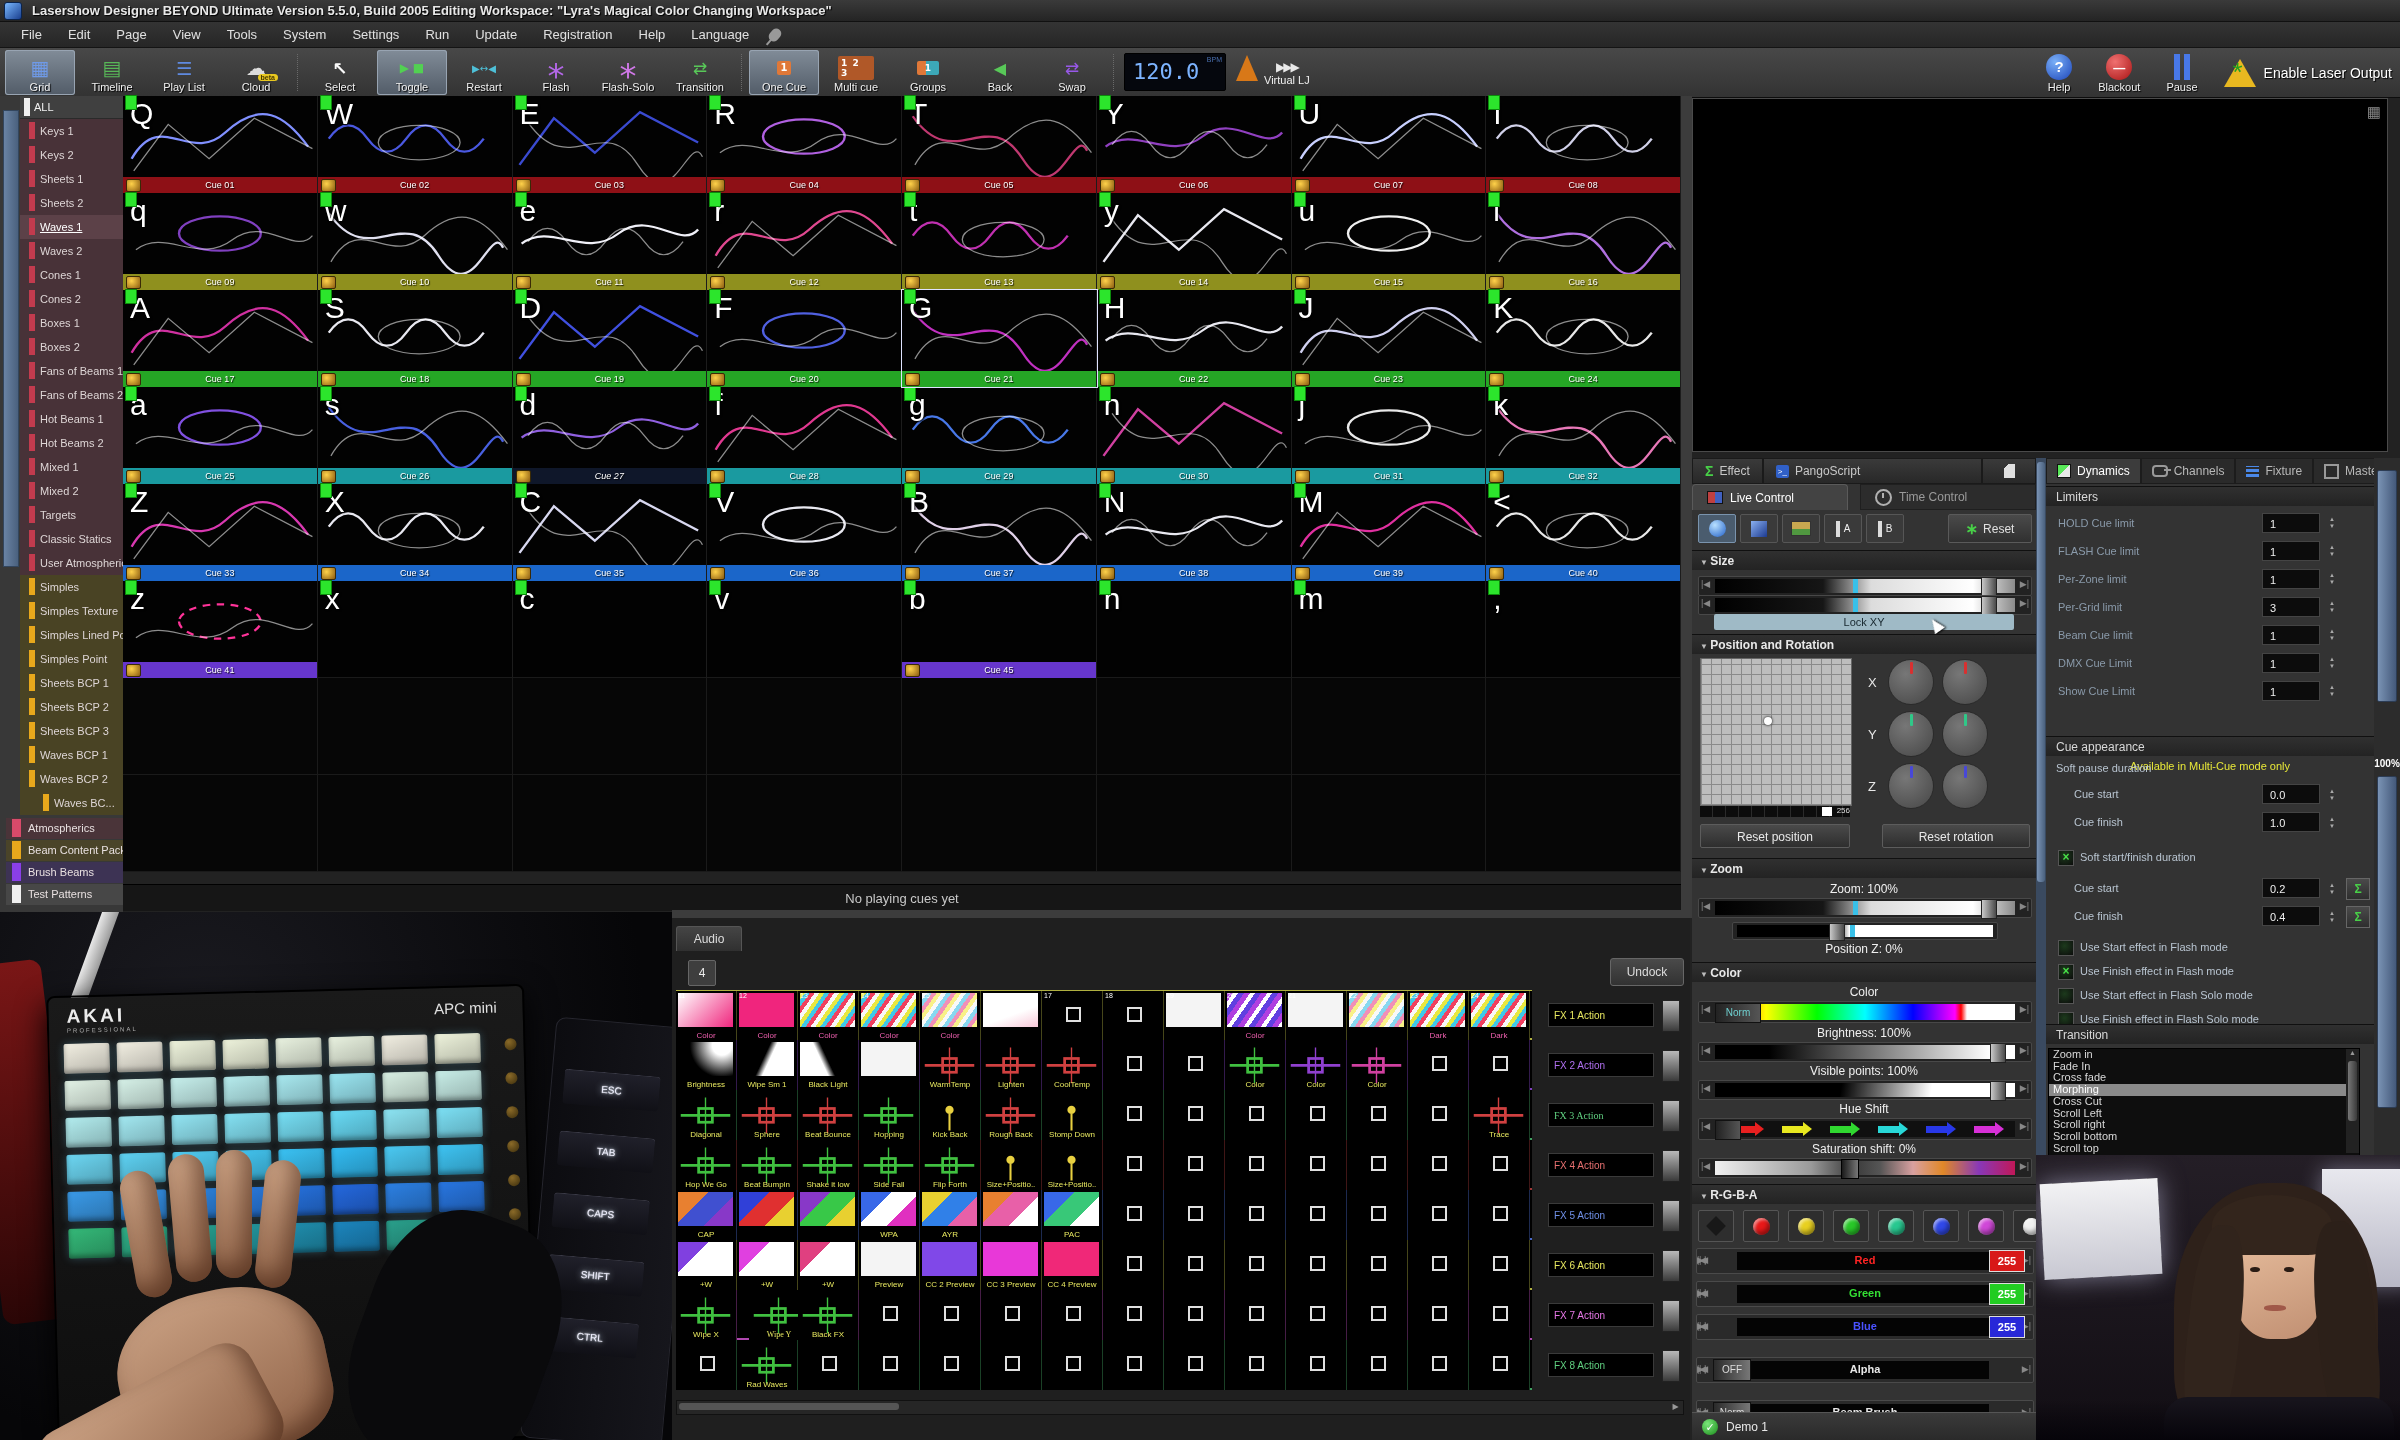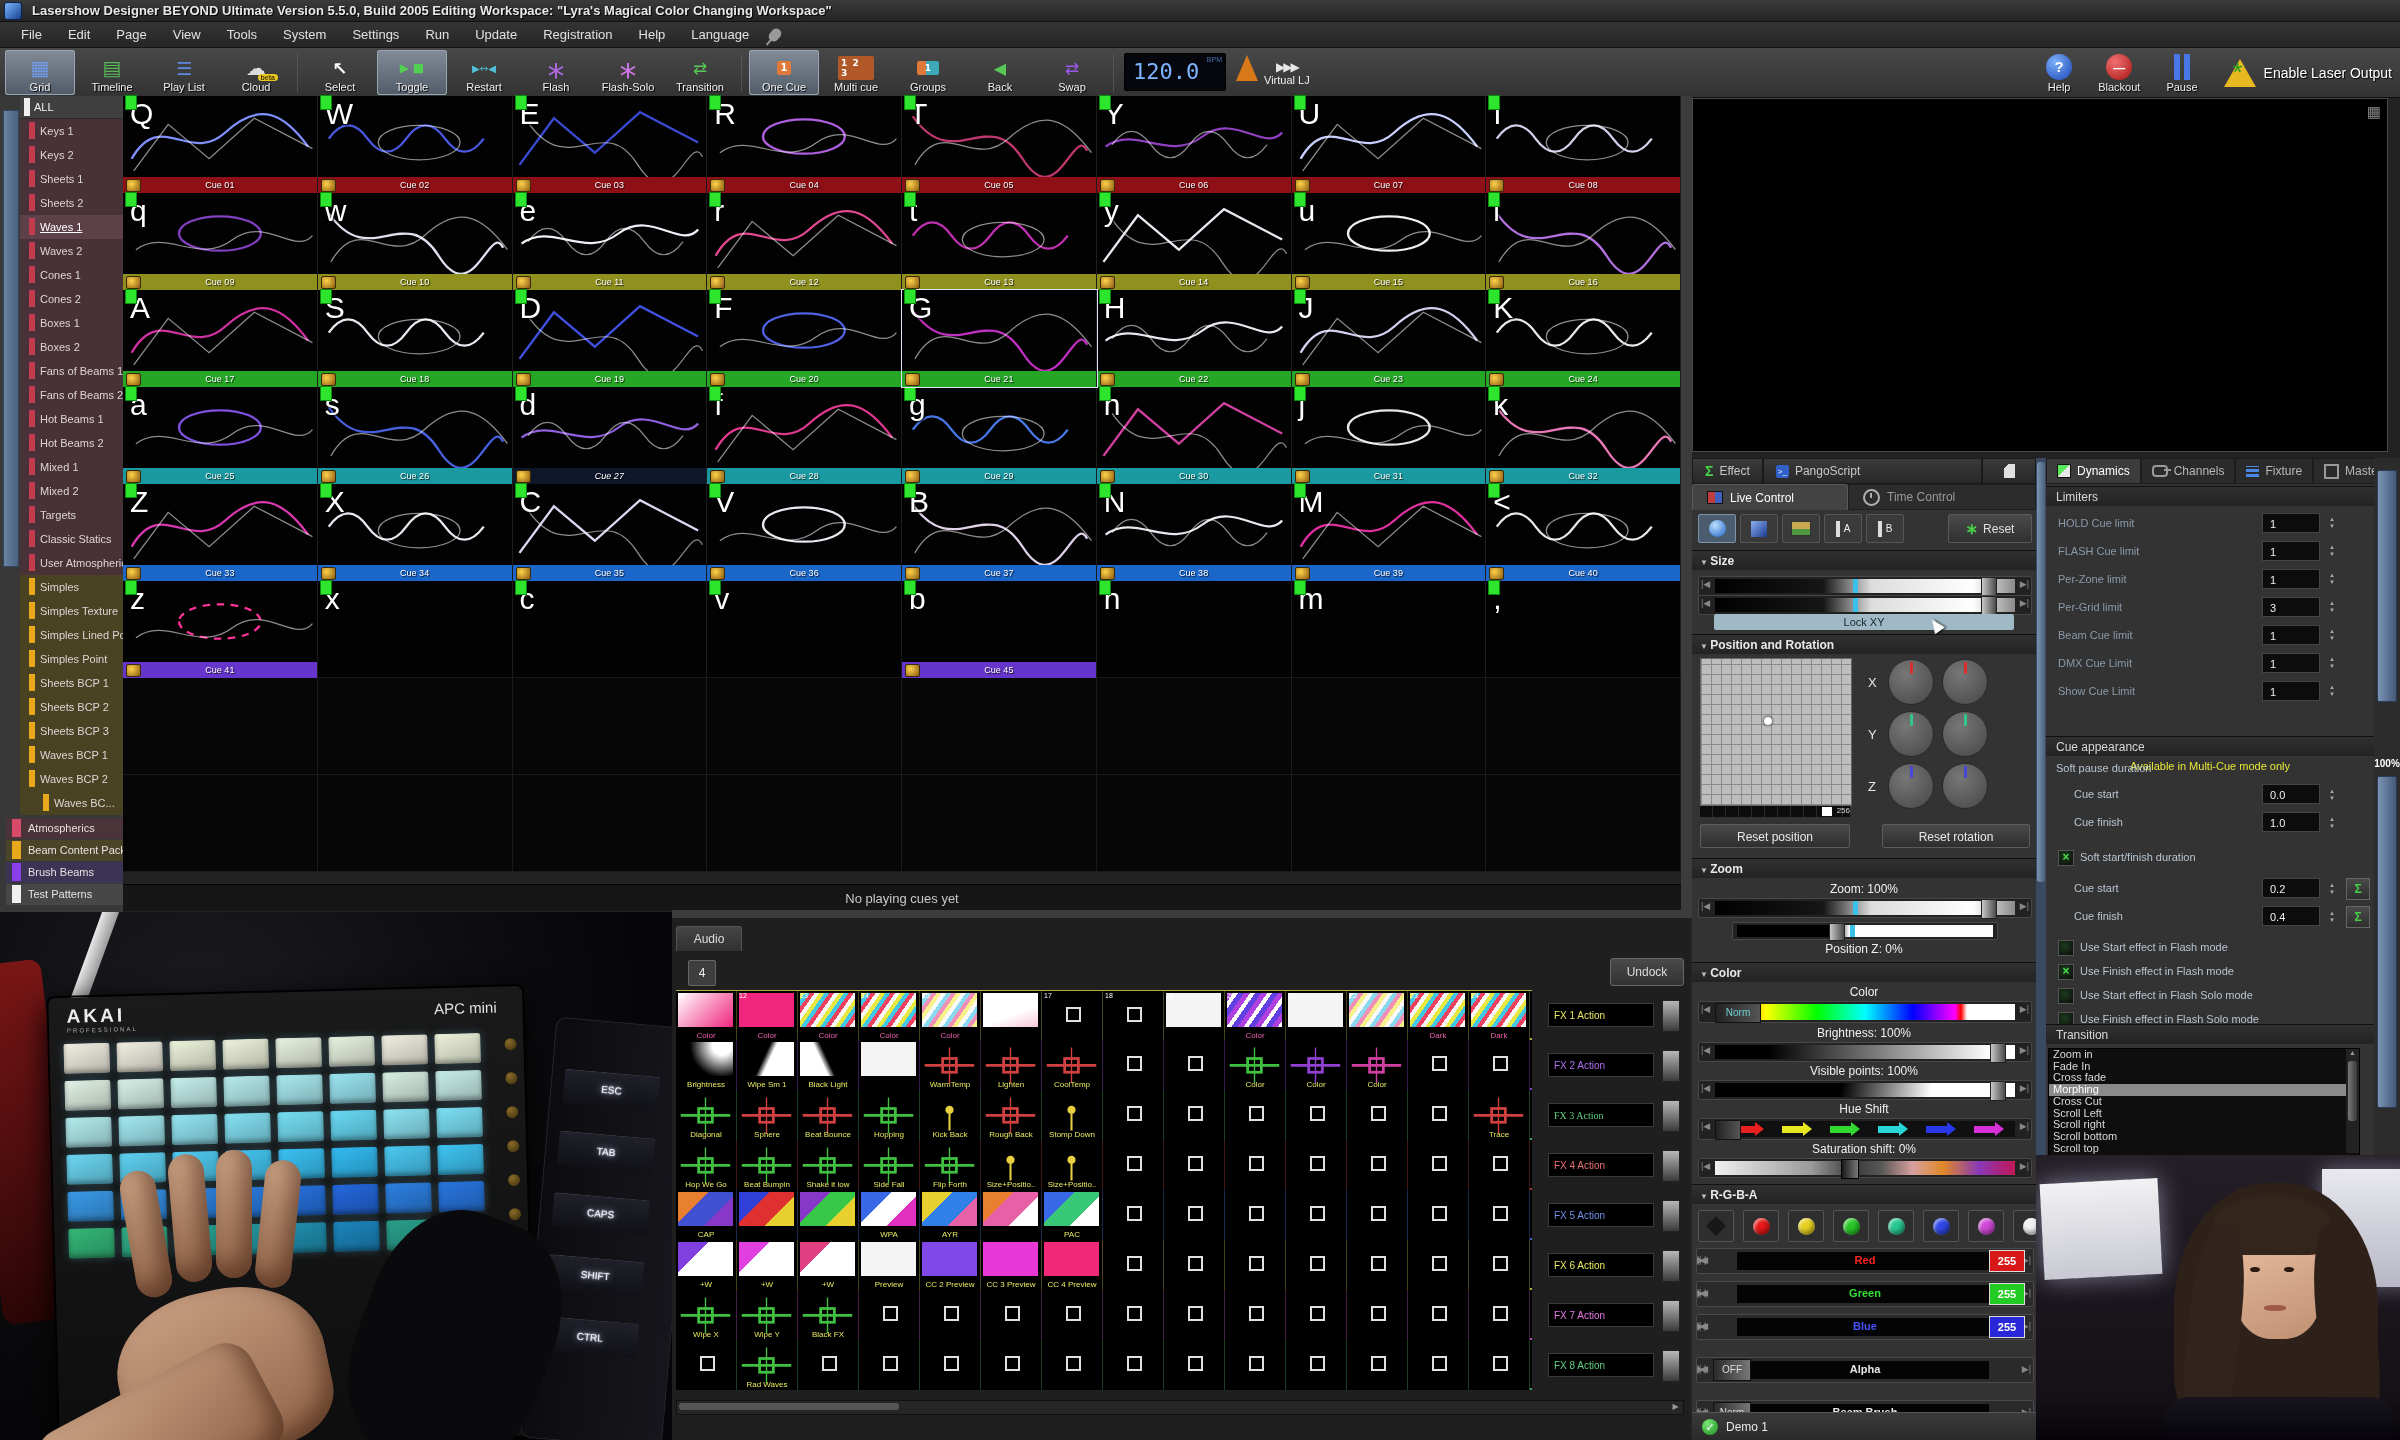--- a/index.html
+++ b/index.html
@@ -136,21 +136,21 @@
   #pv-grid-ic{position:absolute;right:6px;top:4px;color:#8a8a8a;font-size:15px;}
 
   
   #lcwrap{left:1692px;top:458px;width:344px;height:954px;background:#333;}
   .toptabs{position:absolute;left:0;top:0;width:344px;height:26px;display:flex;}
   .ttab{flex:0 0 auto;height:26px;background:linear-gradient(#3a3a3a,#282828);border:1px solid #1a1a1a;
         display:flex;align-items:center;gap:6px;padding:0 12px;font-size:12px;color:#c8c8c8;box-sizing:border-box;}
   .sigma{color:#48d048;font-weight:bold;font-size:14px;}
   .ps-ic{width:13px;height:13px;background:#3060c8;color:#fff;font-size:8px;line-height:13px;text-align:center;border-radius:2px;}
   .doc-ic{width:11px;height:14px;background:linear-gradient(135deg,transparent 0 3px,#e0e0e0 3px);}
-  .subtabs{position:absolute;left:0;top:26px;width:344px;height:26px;display:flex;}
+  .subtabs{position:absolute;left:0;top:26px;width:344px;height:26px;display:flex;gap:12px;}
   .stab{height:26px;display:flex;align-items:center;gap:7px;padding:0 14px;font-size:12px;box-sizing:border-box;}
   .stab.active{background:#434343;color:#fff;border:1px solid #5a5a5a;border-bottom:none;border-radius:4px 4px 0 0;}
   .stab.idle{color:#9a9a9a;background:#2c2c2c;border:1px solid #1f1f1f;}
   .lc-ic{width:14px;height:11px;background:linear-gradient(90deg,#c04040 50%,#4060c0 50%);border:1px solid #111;}
   .clock-ic{width:13px;height:13px;border:2px solid #b0b0b0;border-radius:50%;position:relative;}
   .clock-ic::after{content:"";position:absolute;left:5px;top:2px;width:2px;height:5px;background:#b0b0b0;}
   #lcicons{position:absolute;left:6px;top:56px;display:flex;gap:4px;}
   .lic{width:36px;height:27px;background:#3a3a3a;border:1px solid #565656;display:flex;align-items:center;justify-content:center;border-radius:2px;}
   .lic.active{background:#4a5c6e;border-color:#7a94ae;}
   .globe{width:17px;height:17px;border-radius:50%;background:radial-gradient(circle at 35% 30%,#b8e0ff,#2060c8);}
@@ -1447,21 +1447,21 @@
       </div>
       <div class="fxrow" style="top: 300px; border-bottom: 2px solid rgb(176, 72, 176);">
         <div class="fxcell" style="left: 0px; border-right: 1px solid rgba(176, 72, 176, 0.4);">
           <div class="fxthumb"><svg viewBox="0 0 40 34">
               <line x1="2" y1="17" x2="38" y2="17" stroke="#40c040" stroke-width="2"></line>
               <line x1="20" y1="4" x2="20" y2="30" stroke="#40c040" stroke-width="1"></line>
               <rect x="15" y="12" width="10" height="10" fill="none" stroke="#40c040" stroke-width="2"></rect>
             </svg></div>
           <div class="fxlabel" style="color: rgb(232, 232, 96);">Wipe X</div>
         </div>
-        <div class="fxcell" style="left: 61px; border-right: 1px solid rgba(176, 72, 176, 0.4);">
+        <div class="fxcell" style="left: 73px; border-right: 1px solid rgba(176, 72, 176, 0.4); font-family: Liberation Serif, serif;">
           <div class="fxthumb"><svg viewBox="0 0 40 34">
               <line x1="2" y1="17" x2="38" y2="17" stroke="#40c040" stroke-width="2"></line>
               <line x1="20" y1="4" x2="20" y2="30" stroke="#40c040" stroke-width="1"></line>
               <rect x="15" y="12" width="10" height="10" fill="none" stroke="#40c040" stroke-width="2"></rect>
             </svg></div>
           <div class="fxlabel" style="color: rgb(232, 232, 96);">Wipe Y</div>
         </div>
         <div class="fxcell" style="left: 122px; border-right: 1px solid rgba(176, 72, 176, 0.4);">
           <div class="fxthumb"><svg viewBox="0 0 40 34">
               <line x1="2" y1="17" x2="38" y2="17" stroke="#40c040" stroke-width="2"></line>

